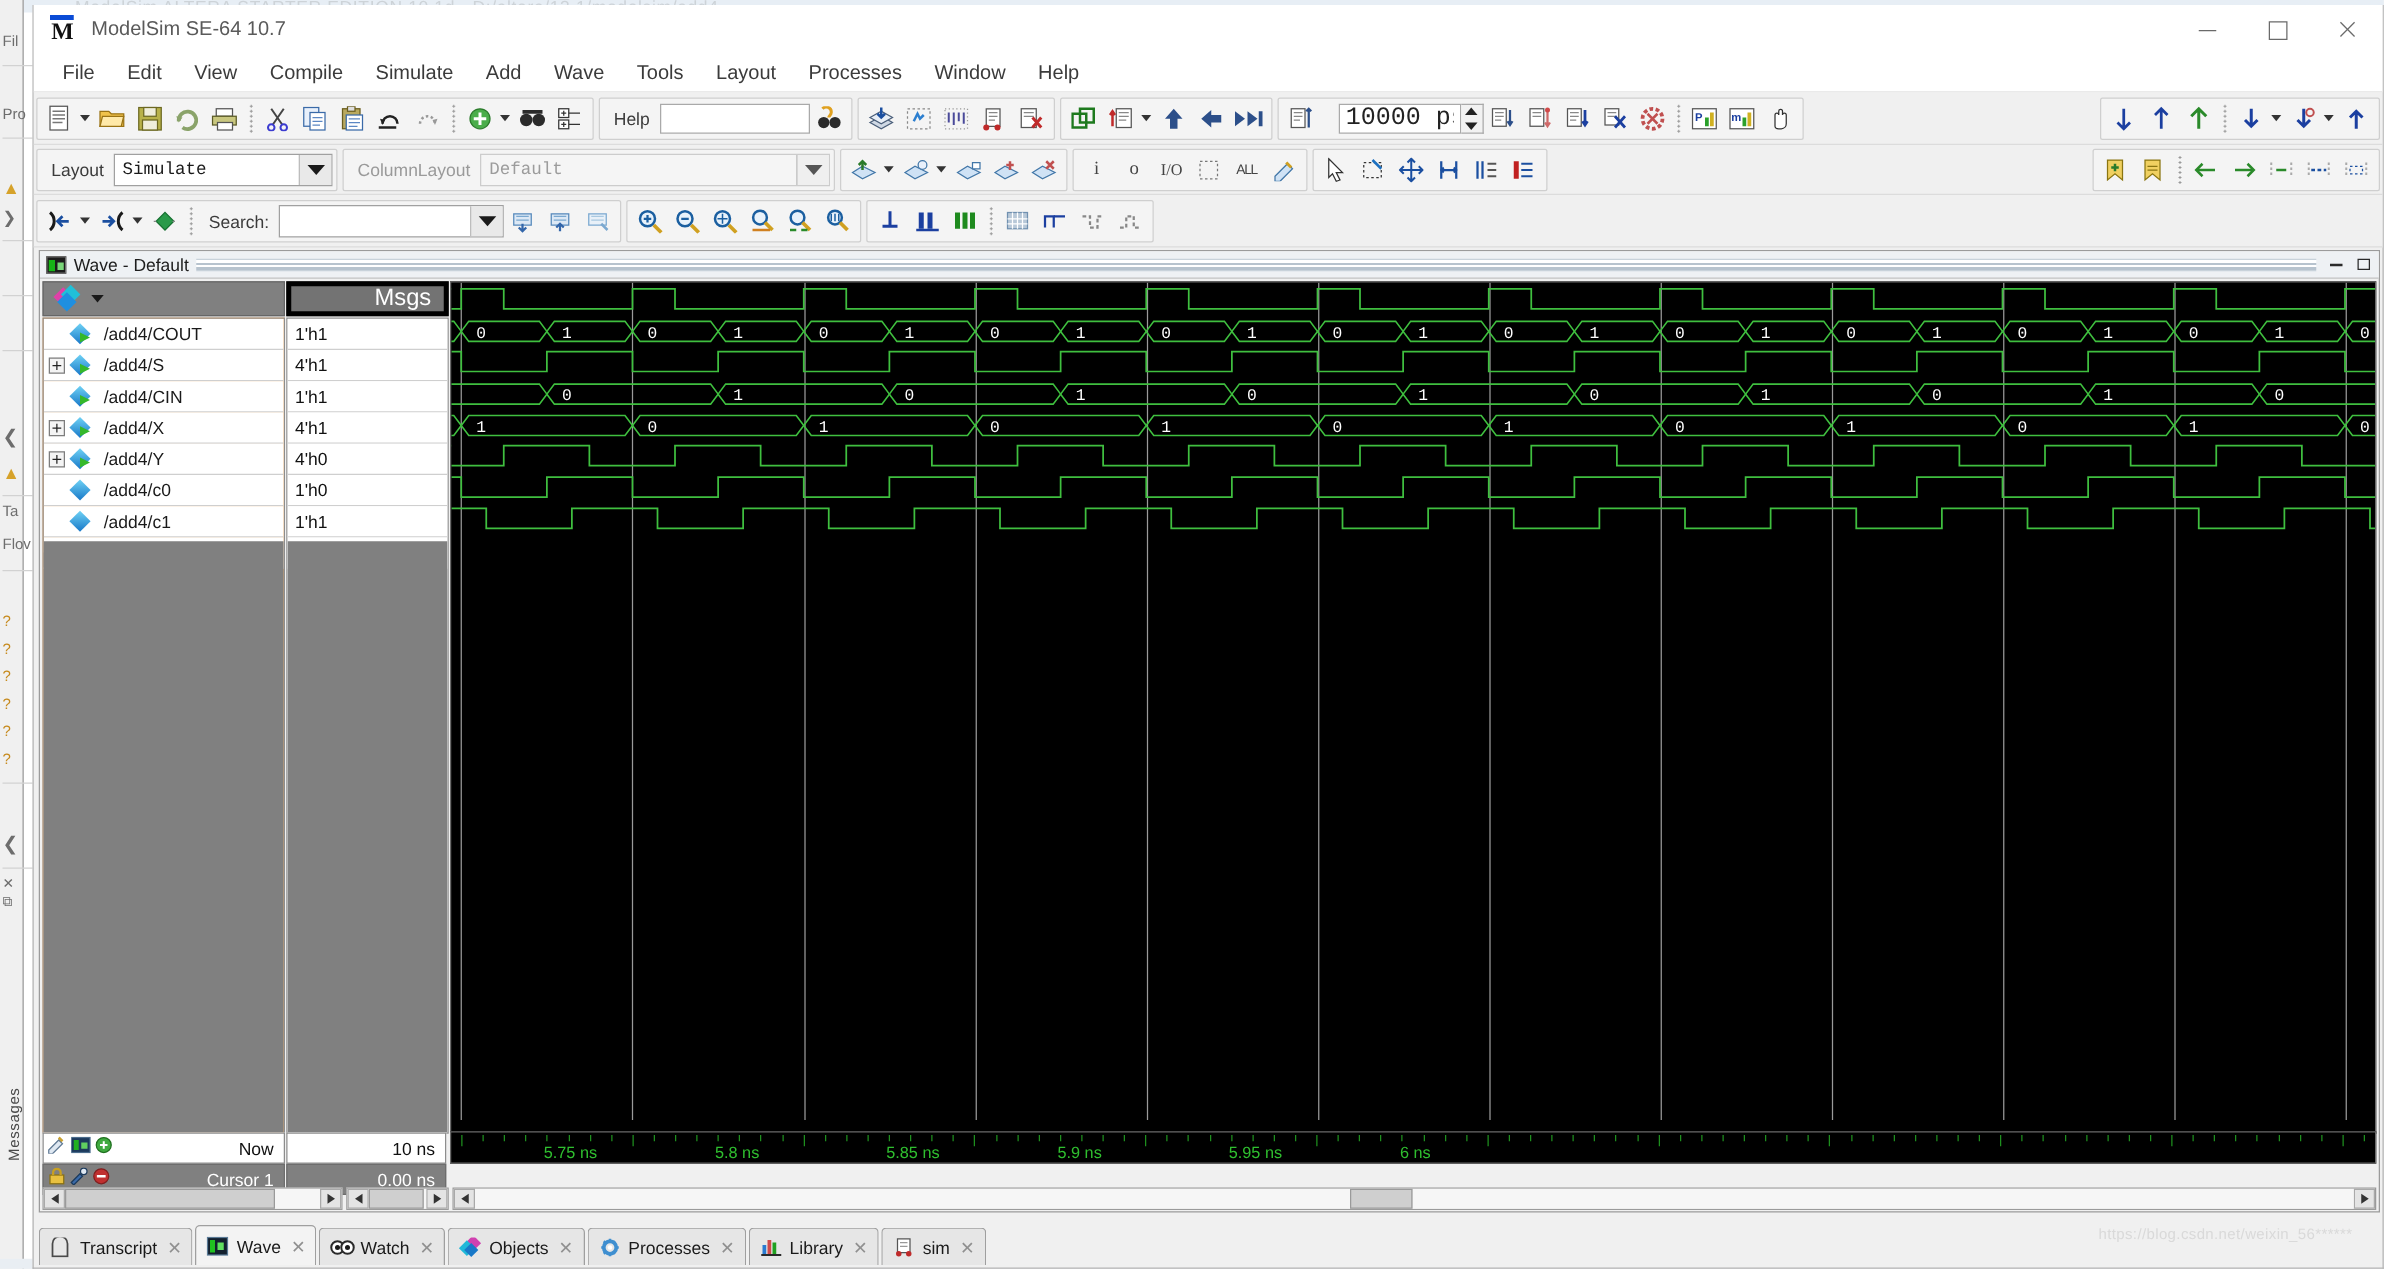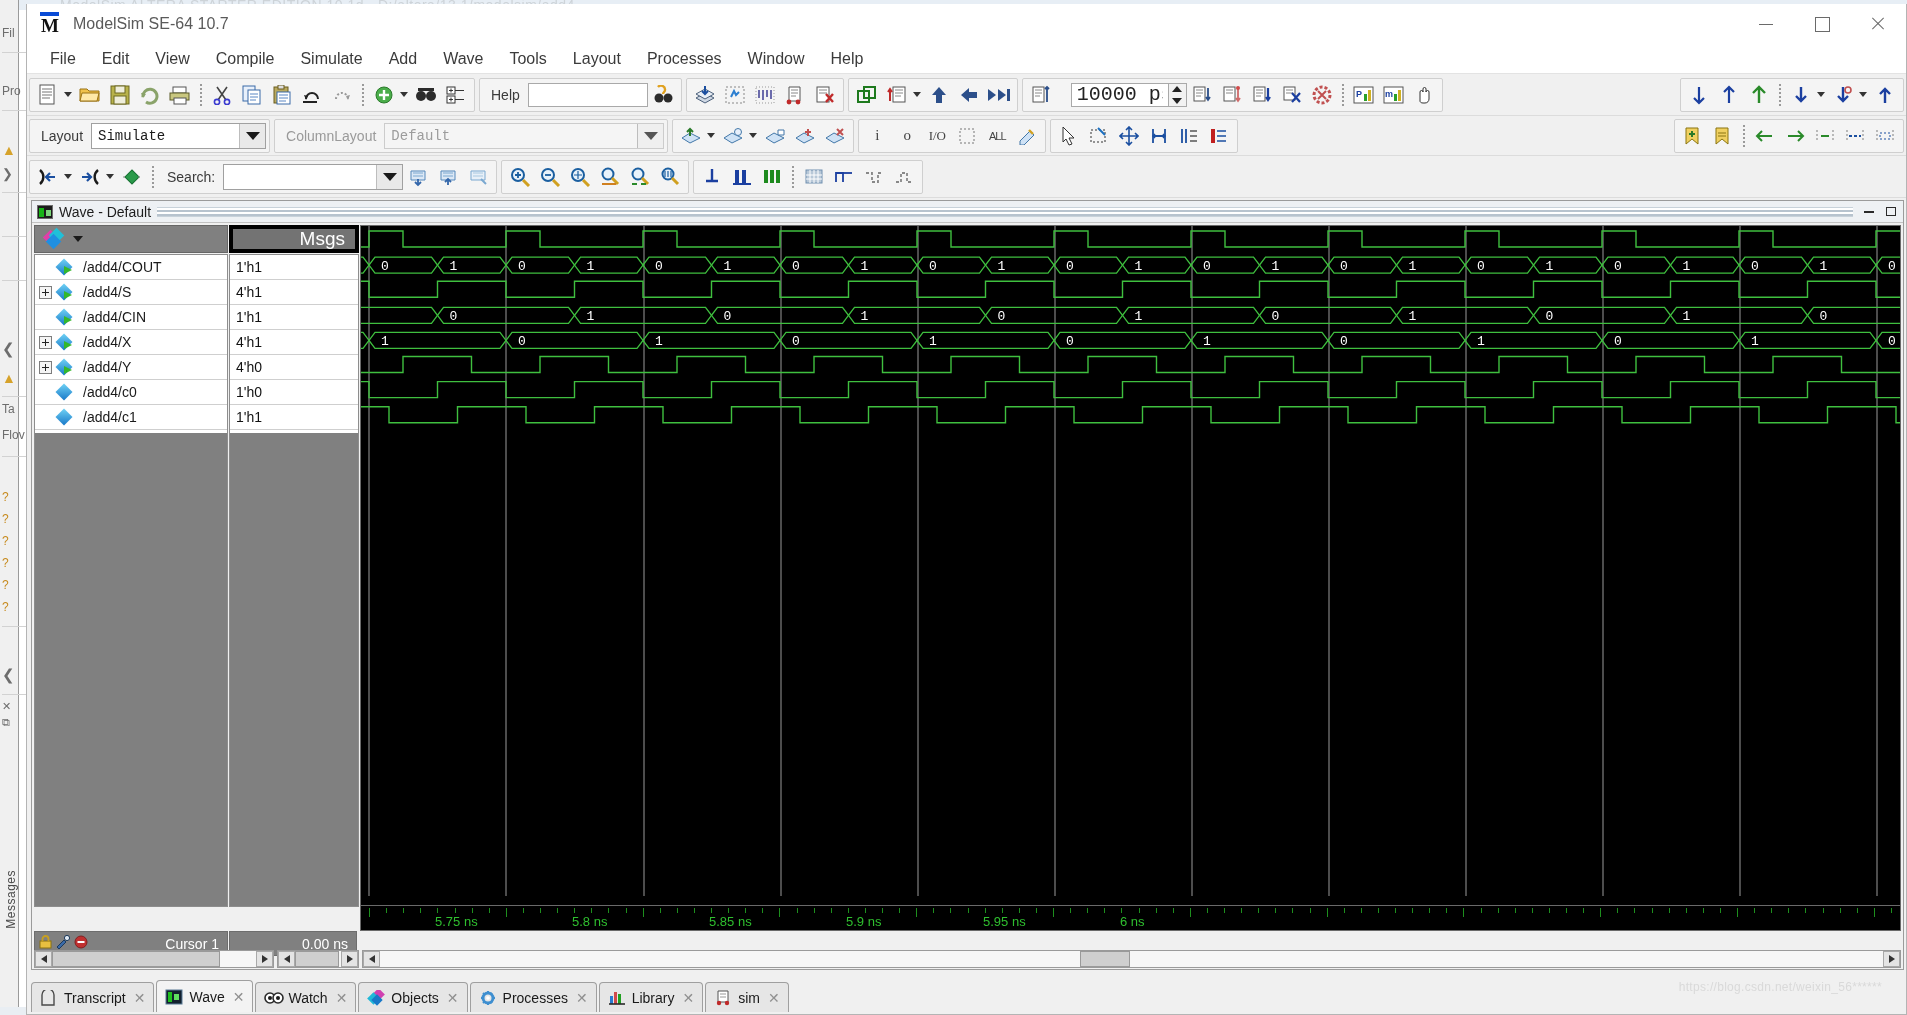--- a/index.html
+++ b/index.html
@@ -1311,20 +1311,45 @@
           <div class="ttick" style="left: 1512.8px; height: 9px;"></div>
           <div class="ttick" style="left: 1529.9px; height: 5px;"></div>
           <div class="tlabel" style="left: 74px;">5.75 ns</div>
           <div class="tlabel" style="left: 211px;">5.8 ns</div>
           <div class="tlabel" style="left: 348px;">5.85 ns</div>
           <div class="tlabel" style="left: 485px;">5.9 ns</div>
           <div class="tlabel" style="left: 622px;">5.95 ns</div>
           <div class="tlabel" style="left: 759px;">6 ns</div>
         </div>
 
+      <div id="nowrow">
+        <div class="lbox">Now</div>
+        <div class="rbox">10 ns</div>
+        <div class="minibtns">
+          <span>
+            <svg width="16" height="14" viewBox="0 0 16 14">
+                <path d="M1 11L9 3l3 3-8 8H1z" fill="#dfe8f2" stroke="#607a95"></path>
+                <path d="M9 1l3 3" stroke="#c8a030" stroke-width="2"></path>
+              </svg>
+          </span>
+          <span>
+            <svg width="16" height="14" viewBox="0 0 16 14">
+                <rect x="0" y="1" width="15" height="12" fill="#1c3a5c" stroke="#4a6c8c"></rect>
+                <rect x="2" y="3" width="4" height="8" fill="#20b020"></rect>
+                <rect x="8" y="5" width="5" height="5" fill="#60d060"></rect>
+              </svg>
+          </span>
+          <span>
+            <svg width="15" height="14" viewBox="0 0 15 14">
+                <circle cx="7" cy="7" r="6" fill="#3faa3f" stroke="#207020"></circle>
+                <path d="M7 4v6M4 7h6" stroke="#fff" stroke-width="1.6"></path>
+              </svg>
+          </span>
+        </div>
+      </div>
       <div id="cursorrow">
         <div class="lbox">Cursor 1</div>
         <div class="rbox">0.00 ns</div>
         <div class="minibtns">
           <span>
             <svg width="15" height="14" viewBox="0 0 15 14">
                 <rect x="2" y="6" width="11" height="7" fill="#e8c040" stroke="#8a7010"></rect>
                 <path d="M4.5 6V4a3 3 0 0 1 6 0v2" fill="none" stroke="#c8a020" stroke-width="1.8"></path>
               </svg>
           </span>

